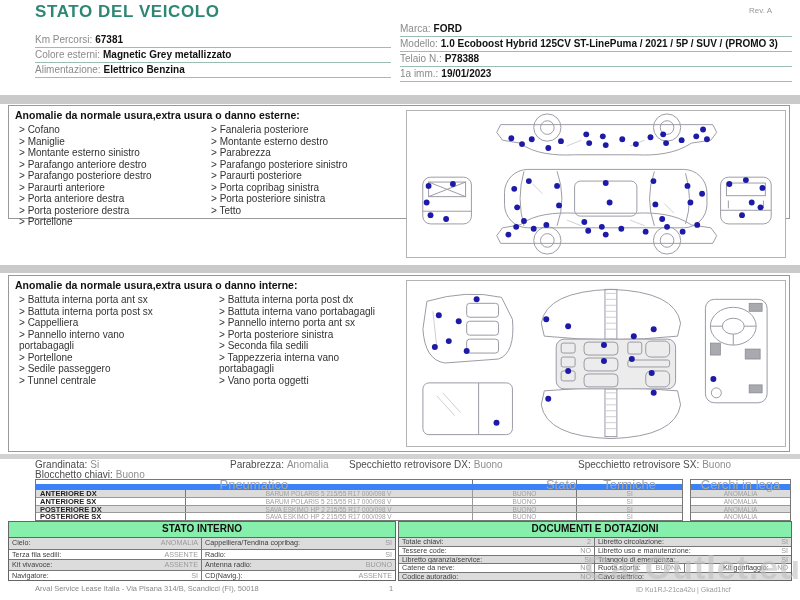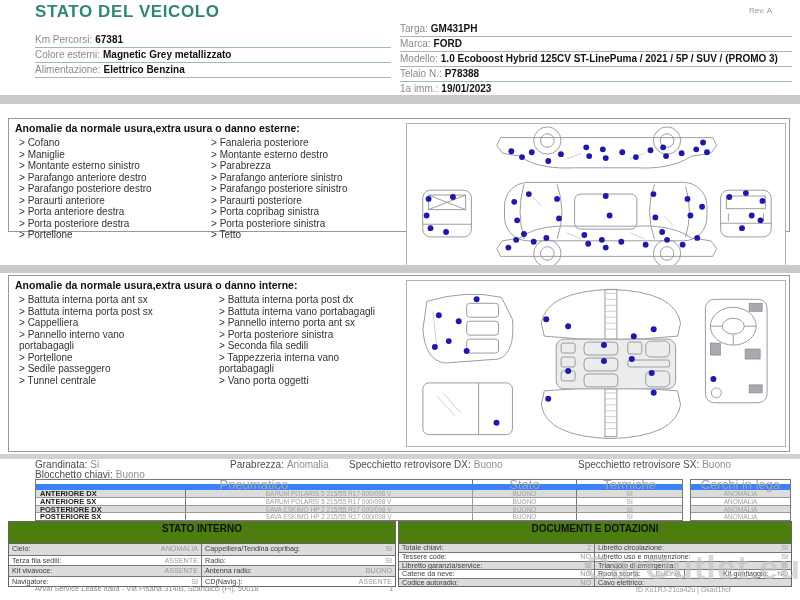--- a/index.html
+++ b/index.html
@@ -18,21 +18,21 @@
   .info-label { color:#8a8a8a; }
   .info-value { color:#111; font-weight:bold; margin-left:3px; }
 
   .bar { position:absolute; left:0; width:800px; background:#cacaca; }
   .bar1 { top:95px;  height:9px; }
   .bar2 { top:265px; height:8px; }
   .bar3 { top:454px; height:5px; background:#d2d2d2; }
 
   
   .panel { position:absolute; left:8px; width:782px; border:1px solid #999; background:#fff; }
-  .panel-ext { top:105px; height:114px;margin-top:13px; }
+  .panel-ext { top:105px; height:114px; }
   .panel-int { top:275px; height:177px; }
   .panel-heading { position:absolute; left:6px; top:3px; font-size:10.5px; font-weight:bold; color:#111; }
   .col { position:absolute; top:18px; }
   .panel-ext .col-l { left:10px;  width:188px; }
   .panel-ext .col-r { left:202px; width:188px; }
   .panel-int .col-l { left:10px;  width:155px; }
   .panel-int .col-r { left:202px; width:158px;margin-left:8px; }
   .li { font-size:10px; line-height:11.5px; color:#333; }
   .li::before { content:"> "; }
   .diagram { position:absolute; left:397px; top:4px; border:1px solid #b3b3b3; background:#fff; }
@@ -48,40 +48,40 @@
   
   .sum-item { position:absolute; font-size:10px; }
   .sum-label { color:#4c4c4c; }
   .sum-value { color:#8f8f8f; margin-left:3px; }
 
   
   .tyre-table { position:absolute; left:35px; top:479px; width:648px; border:1px solid #777; font-size:7px; background:#fff; }
   .cerchi-table { position:absolute; left:690px; top:479px; width:101px; border:1px solid #777; font-size:7px; background:#fff; }
   .thead-row { display:flex; height:10px; line-height:10px; color:#a5a5a5; font-size:13px; text-align:center; border-bottom:6px solid #3b82f6; }
   .th-pneu { width:438px; border-right:1px solid #777; }
-  .th-stato { width:105px; border-right:1px solid #777; }
+  .th-stato { width:105px; border-right:1px solid #777;text-align:right; }
   .th-term { width:105px; }
   .th-cerchi { width:100%; }
   .rows .trow { display:flex; height:7.4px; line-height:7.4px; border-top:1px solid #9a9a9a; }
   .rows .trow:first-of-type { border-top:none; }
   .rows .trow:nth-of-type(odd) { background:#dcdcdc; }
   .tc { overflow:hidden; white-space:nowrap; }
   .tc.pos  { width:150px; font-size:7.5px; font-weight:bold; color:#222; padding-left:4px; border-right:1px solid #777; }
   .tc.name { width:288px; font-size:6.5px; color:#a0a0a0; text-align:center; border-right:1px solid #9a9a9a; }
   .tc.stato{ width:105px; font-size:6.5px; color:#a0a0a0; text-align:center; border-right:1px solid #777; }
   .tc.term { width:105px; font-size:6.5px; color:#a0a0a0; text-align:center; }
   .rows .crow { height:7.4px; line-height:7.4px; text-align:center; font-size:6.5px; color:#a0a0a0; border-top:1px solid #9a9a9a; }
   .rows .crow:first-of-type { border-top:none; }
   .rows .crow:nth-of-type(odd) { background:#dcdcdc; }
 
   
   .btable { position:absolute; top:521px; border:1px solid #666; background:#fff; }
   .btable-si  { left:8px;   width:388px; }
   .btable-doc { left:398px; width:394px; }
-  .bhead { height:22px; line-height:13px; background:#4d7c0f; border-bottom:1px solid #666;
+  .bhead { height:16px; line-height:13px; background:#86efac; border-bottom:1px solid #666;
            text-align:center; font-size:10px; font-weight:bold; color:#111; }
   .btable-si  .brow { height:10.5px; line-height:10.5px; }
   .btable-doc .brow { height:8.4px;  line-height:8.4px; }
   .brow { display:flex; border-top:1px solid #777; }
   .brows .brow:first-of-type { border-top:none; }
   .brows .brow:nth-of-type(odd) { background:#dcdcdc; }
   .bcell { width:50%; display:flex; justify-content:space-between; padding:0 3px; overflow:hidden;gap:35px; }
   .bcell:first-child { border-right:1px solid #777; }
   .bcell.split { padding:0; }
   .subcell { display:flex; justify-content:space-between; padding:0 3px; overflow:hidden; }
@@ -115,23 +115,20 @@
         <span class="info-label">Colore esterni:</span><span class="info-value">Magnetic Grey metallizzato</span>
       </div>
 
       <div class="info-row">
         <span class="info-label">Alimentazione:</span><span class="info-value">Elettrico Benzina</span>
       </div>
     </div>
 
   <div class="info-block info-right">
 
-      <div class="info-row">
-        <span class="info-label">Targa:</span><span class="info-value">GM431PH</span>
-      </div>
 
       <div class="info-row">
         <span class="info-label">Marca:</span><span class="info-value">FORD</span>
       </div>
 
       <div class="info-row">
         <span class="info-label">Modello:</span><span class="info-value">1.0 Ecoboost Hybrid 125CV ST-LinePuma / 2021 / 5P / SUV / (PROMO 3)</span>
       </div>
 
       <div class="info-row">
@@ -157,21 +154,20 @@
         <div class="li">Paraurti anteriore</div>
         <div class="li">Porta anteriore destra</div>
         <div class="li">Porta posteriore destra</div>
         <div class="li">Portellone</div>
       </div>
     <div class="col col-r">
 
     <div class="li">Fanaleria posteriore</div>
         <div class="li">Montante esterno destro</div>
         <div class="li">Parabrezza</div>
-        <div class="li">Parafango anteriore sinistro</div>
         <div class="li">Parafango posteriore sinistro</div>
         <div class="li">Paraurti posteriore</div>
         <div class="li">Porta copribag sinistra</div>
         <div class="li">Porta posteriore sinistra</div>
         <div class="li">Tetto</div>
       </div>
     <div class="diagram diagram-ext">
       <svg viewBox="0 0 380 150">
 
         <circle class="sketch" cx="140" cy="17" r="14"></circle>

